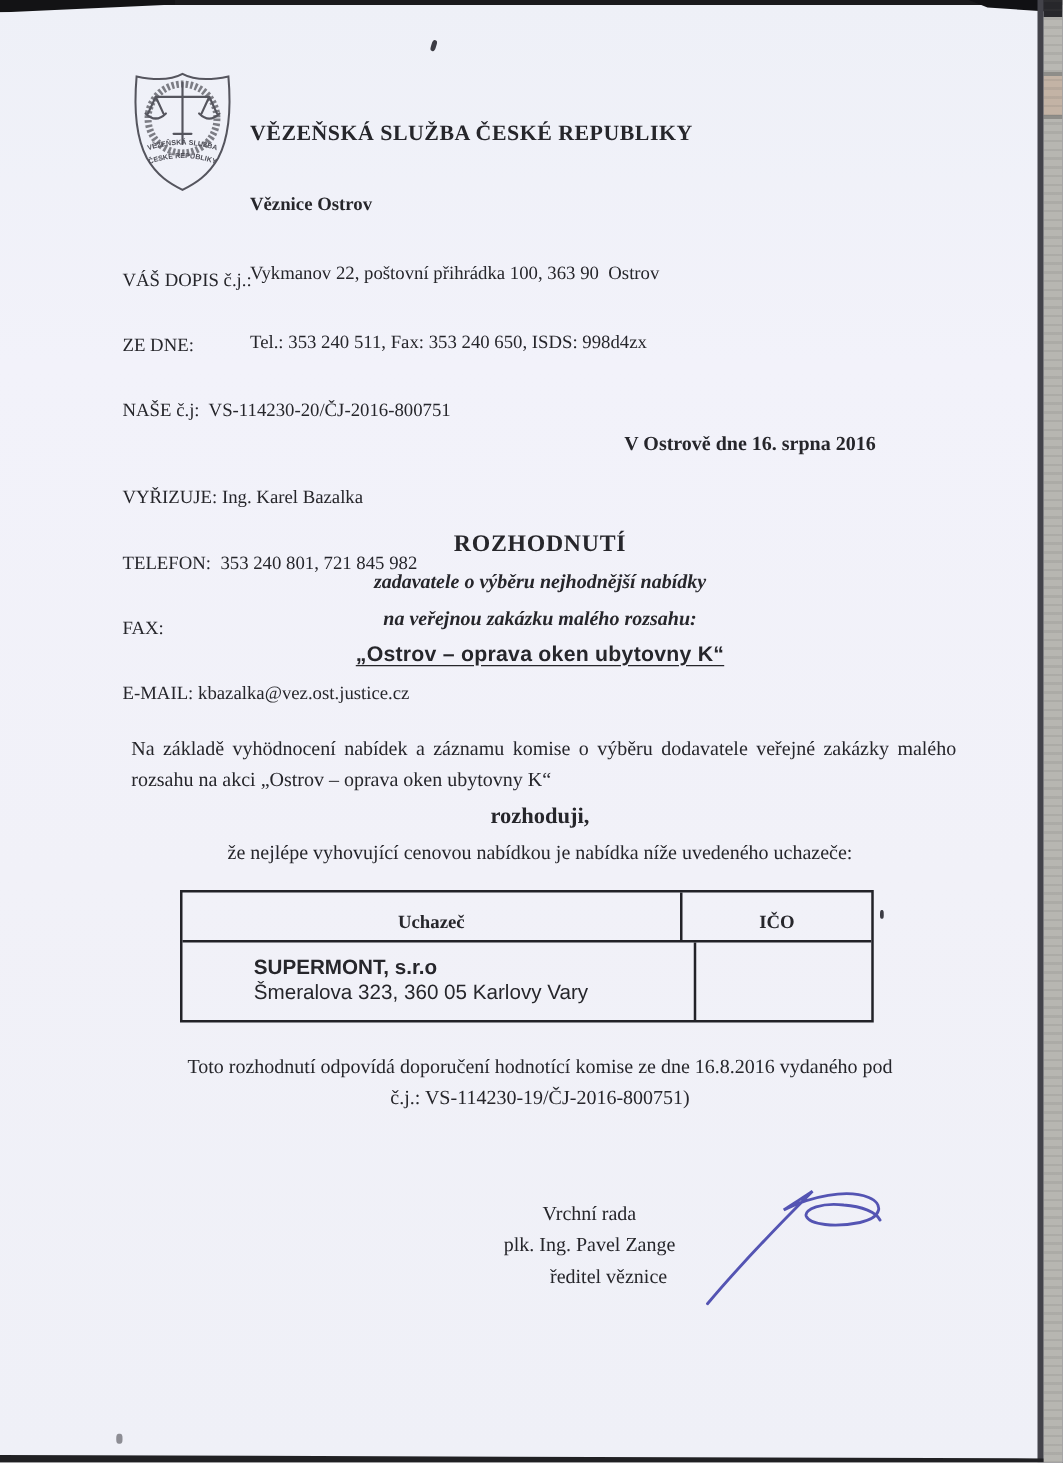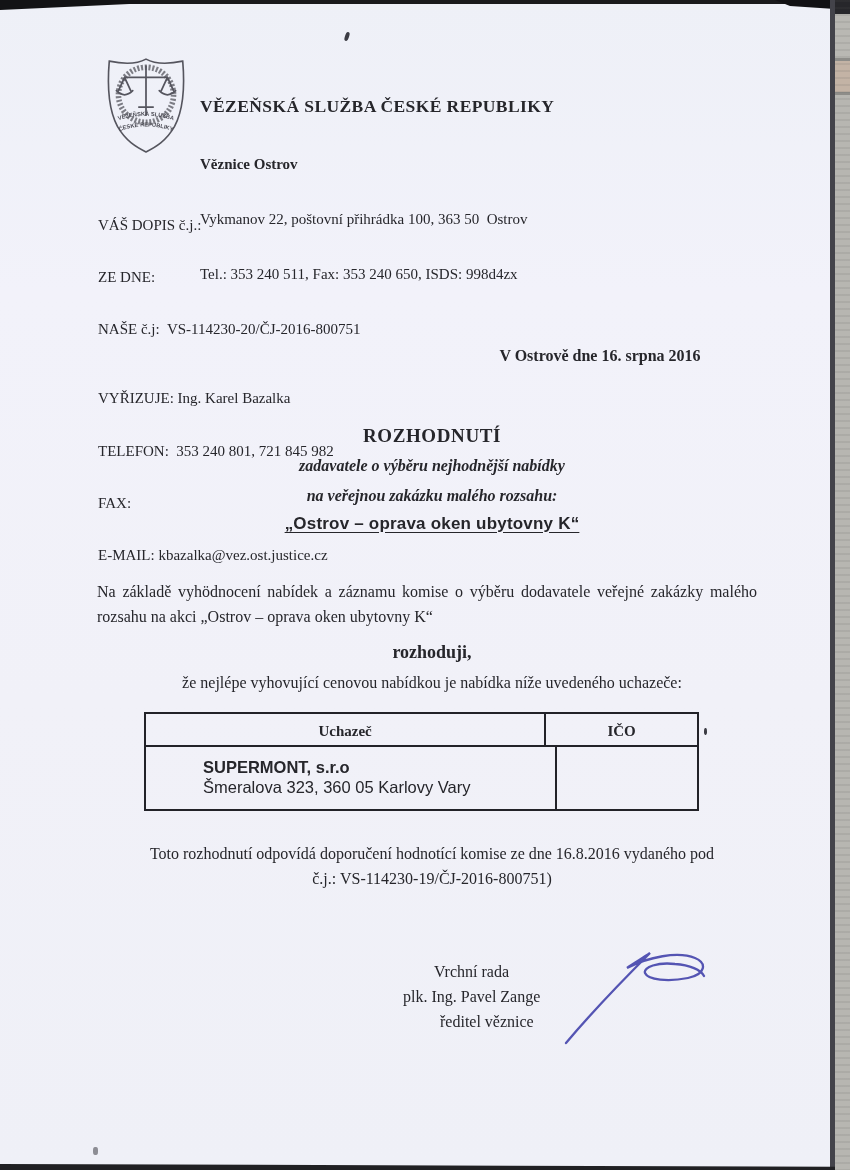--- a/index.html
+++ b/index.html
@@ -39,27 +39,27 @@
   .dateline{position:absolute;left:420px;top:347px;width:360px;text-align:center;font-size:16px;font-weight:bold;}
   
   .center-col{position:absolute;left:12px;width:840px;text-align:center;}
   .title{top:425px;font-size:19px;font-weight:bold;letter-spacing:.6px;}
   .subtitle{font-size:16px;font-weight:bold;font-style:italic;}
   .st1{top:457px;} .st2{top:487px;}
   .project{top:514px;font-family:"Liberation Sans",sans-serif;font-size:17px;font-weight:bold;
     text-decoration:underline;text-underline-offset:3px;letter-spacing:.2px;}
   
   .paragraph{position:absolute;left:97px;top:579px;width:660px;font-size:16px;line-height:25px;
-    text-align:justify;margin:0;}
+    text-align:justify;margin:8px;}
   .verdict{top:642px;font-size:18px;font-weight:bold;}
   .verdict-detail{top:674px;font-size:16px;}
   
   .btable{position:absolute;left:144px;top:712px;width:551px;border:2px solid #222228;}
   .trow{display:flex;}
-  .thead .cell{font-weight:bold;font-size:15px;text-align:center;padding:9px 0 5px;}
+  .thead .cell{font-weight:bold;font-size:15px;text-align:center;padding:16px 0 5px;}
   .cell{box-sizing:border-box;}
   .c1{width:411px;border-right:2px solid #222228;}
   .c2{width:155px;}
   .thead{border-bottom:2px solid #222228;}
   .tbody .c1{padding:11px 4px 12px 57px;}
   .tbody .c2{display:flex;align-items:center;justify-content:center;
     font-family:"Liberation Sans",sans-serif;font-size:16.5px;}
   .bname{font-family:"Liberation Sans",sans-serif;font-size:16.5px;font-weight:bold;}
   .baddr{font-family:"Liberation Sans",sans-serif;font-size:16.5px;margin-top:1px;}
   
@@ -104,21 +104,21 @@
     </g>
     <g font-family="Liberation Sans, sans-serif" font-size="5.6" font-weight="bold" fill="#4c4c55">
       <text><textPath href="#arc1" startOffset="50%" text-anchor="middle">VĚZEŇSKÁ SLUŽBA</textPath></text>
       <text><textPath href="#arc2" startOffset="50%" text-anchor="middle">ČESKÉ REPUBLIKY</textPath></text>
     </g>
   </svg>
 
   <div class="lh-text">
     <div class="org">VĚZEŇSKÁ SLUŽBA ČESKÉ REPUBLIKY</div>
     <div class="unit">Věznice Ostrov</div>
-    <div class="addr">Vykmanov 22, poštovní přihrádka 100, 363 50  Ostrov</div>
+    <div class="addr">Vykmanov 22, poštovní přihrádka 100, 363 90  Ostrov</div>
     <div class="contacts">Tel.: 353 240 511, Fax: 353 240 650, ISDS: 998d4zx</div>
   </div>
 
   <div class="refblock">
     <div>VÁŠ DOPIS č.j.:</div>
     <div>ZE DNE:</div>
     <div>NAŠE č.j:  VS-114230-20/ČJ-2016-800751</div>
     <div class="gap">VYŘIZUJE: Ing. Karel Bazalka</div>
     <div>TELEFON:  353 240 801, 721 845 982</div>
     <div>FAX:</div>

